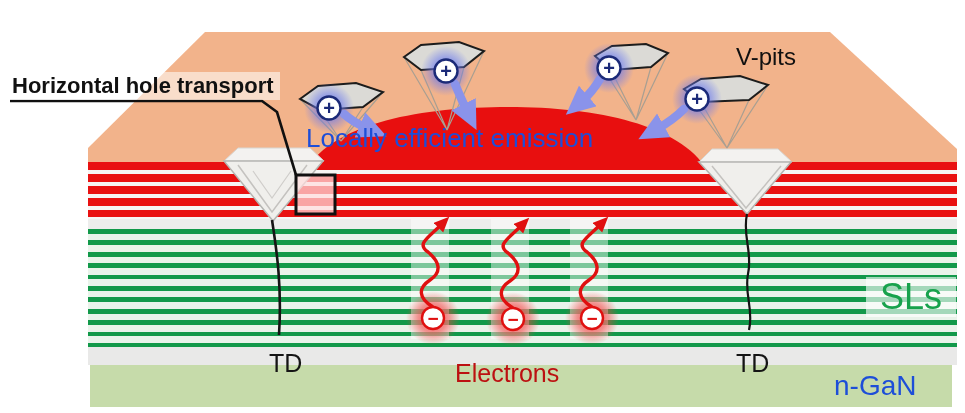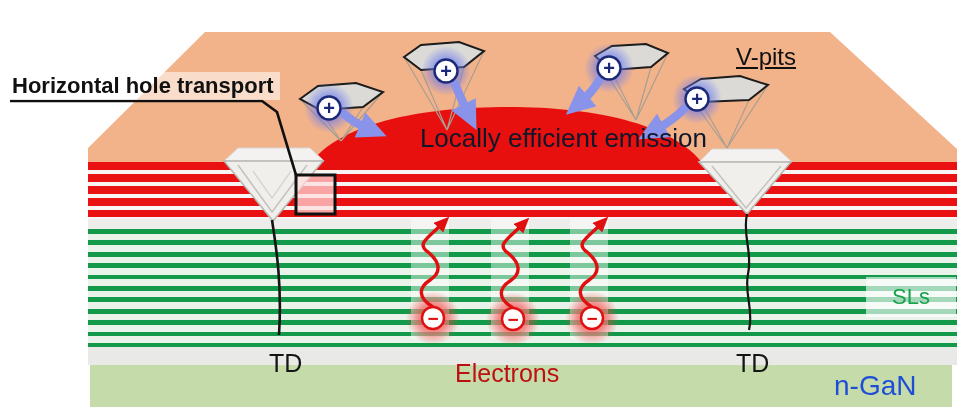--- a/index.html
+++ b/index.html
@@ -16,25 +16,25 @@
   .spacer{left:88px;top:219px;width:869px;height:10px;background:#ededec;}
   .sls{left:88px;top:229px;width:869px;height:118px;
        background:repeating-linear-gradient(to bottom,#12994a 0px,#12994a 4.8px,#e9f3ea 4.8px,#e9f3ea 11.4px);}
   .grayband{left:88px;top:347px;width:869px;height:18px;background:#e9e9e8;}
   .ngan{left:90px;top:365px;width:862px;height:42px;background:#c6dbaa;}
   svg.overlay{position:absolute;left:0;top:0;z-index:5;}
   
   .lbl{position:absolute;z-index:10;white-space:nowrap;}
   .lbl-hht{left:6px;top:72px;font-size:22px;color:#111;background:rgba(255,255,255,0.55);padding:1px 6px;font-weight:bold;}
   .lbl-holes{left:300px;top:44px;font-size:24px;color:#4d55c8;}
-  .lbl-vpits{left:736px;top:43px;font-size:24px;color:#101010;text-decoration:underline;}
-  .lbl-emission{left:306px;top:123px;width:401px;text-align:right;font-size:26px;color:#0f172a;}
+  .lbl-vpits{left:736px;top:43px;font-size:24px;color:#101010;}
+  .lbl-emission{left:306px;top:123px;width:401px;text-align:left;font-size:26px;color:#1d4ed8;}
   .lbl-box{display:flex;align-items:center;justify-content:center;}
   .lbl-mqws{left:824px;top:172px;width:133px;height:42px;background:rgba(255,233,233,0.88);color:#e41111;font-size:30px;}
-  .lbl-sls{left:866px;top:277px;width:90px;height:40px;background:rgba(255,255,255,0.62);color:#17a24c;font-size:22px;}
+  .lbl-sls{left:866px;top:277px;width:90px;height:40px;background:rgba(255,255,255,0.62);color:#17a24c;font-size:36px;}
   .lbl-ngan{left:834px;top:370px;font-size:28px;color:#1d4ed8;}
   .lbl-electrons{left:455px;top:359px;font-size:25px;color:#bc1111;}
   .lbl-td{font-size:25px;color:#151515;margin-left:8px;}
   .lbl-td-left{left:261px;top:349px;}
   .lbl-td-right{left:728px;top:349px;}
 </style>
 </head>
 <body>
 
 <div class="canvas">

